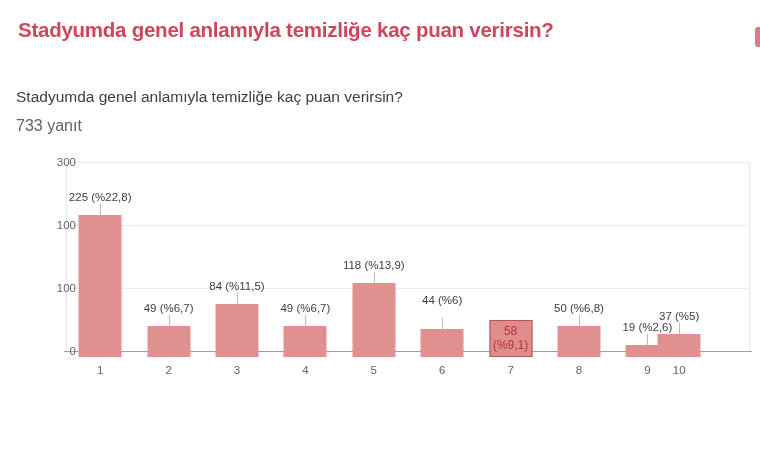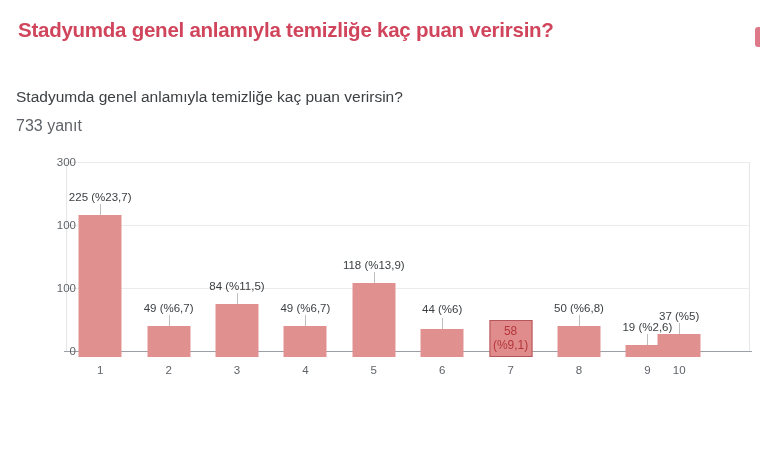--- a/index.html
+++ b/index.html
@@ -205,21 +205,21 @@
     <div id="yticks">
         <div class="ytick" style="top: 189px;">0</div>
         <div class="ytick" style="top: 126px;">100</div>
         <div class="ytick" style="top: 63px;">100</div>
         <div class="ytick" style="top: 0px;">300</div>
       </div>
     <div id="bars">
         <div class="bar-slot" style="left: 0px; width: 68.4px;">
           <div class="bar" style="height: 141.75px;"></div>
           <div class="stem" style="bottom: 141.75px; height: 11px;"></div>
-          <div class="bar-label" style="bottom: 153.75px;">225 (%23,7)</div>
+          <div class="bar-label" style="bottom: 153.75px;">225 (%22,8)</div>
           <div class="xtick">1</div>
         </div>
         <div class="bar-slot" style="left: 68.4px; width: 68.4px;">
           <div class="bar" style="height: 30.87px;"></div>
           <div class="stem" style="bottom: 30.87px; height: 11px;"></div>
           <div class="bar-label" style="bottom: 42.87px;">49 (%6,7)</div>
           <div class="xtick">2</div>
         </div>
         <div class="bar-slot" style="left: 136.8px; width: 68.4px;">
           <div class="bar" style="height: 52.92px;"></div>
@@ -235,21 +235,21 @@
         </div>
         <div class="bar-slot" style="left: 273.6px; width: 68.4px;">
           <div class="bar" style="height: 74.34px;"></div>
           <div class="stem" style="bottom: 74.34px; height: 11px;"></div>
           <div class="bar-label" style="bottom: 86.34px;">118 (%13,9)</div>
           <div class="xtick">5</div>
         </div>
         <div class="bar-slot" style="left: 342px; width: 68.4px;">
           <div class="bar" style="height: 27.72px;"></div>
           <div class="stem" style="bottom: 27.72px; height: 11px;"></div>
-          <div class="bar-label" style="bottom: 42px;">44 (%6)</div>
+          <div class="bar-label" style="bottom: 51px;">44 (%6)</div>
           <div class="xtick">6</div>
         </div>
         <div class="bar-slot" style="left: 410.4px; width: 68.4px;">
           <div class="bar highlight" style="height: 36.54px;"></div>
           <div class="bar-inner-label" style="bottom: 4.54px;">
             <div>58</div>
             <div>(%9,1)</div>
           </div>
           <div class="xtick">7</div>
         </div>

